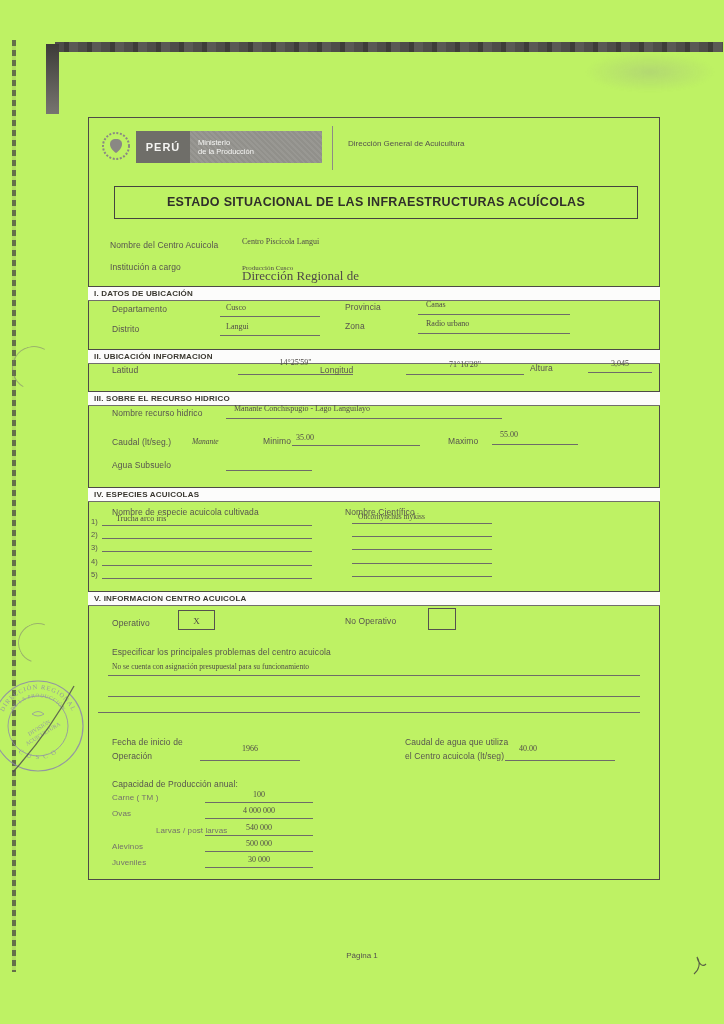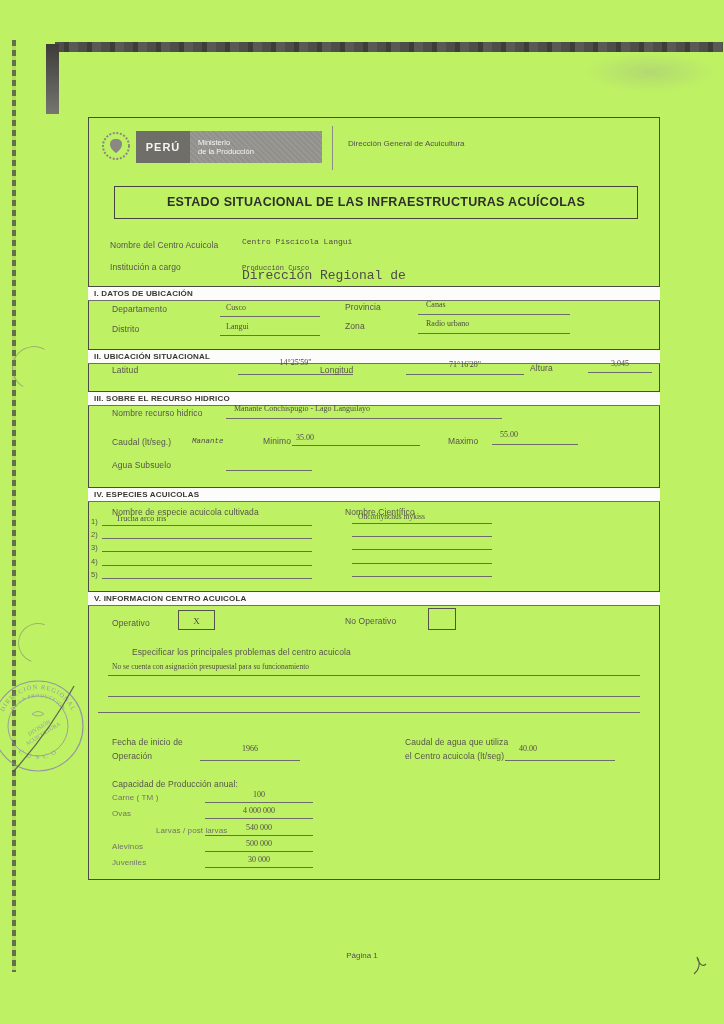--- a/index.html
+++ b/index.html
@@ -21,21 +21,21 @@
   
   .outerbox{position:absolute;left:88px;top:117px;width:572px;height:763px;
     border:1.5px solid #4e4b47;box-sizing:border-box;}
   .titlebox{position:absolute;left:114px;top:186px;width:524px;height:33px;
     border:1.6px solid #45433f;box-sizing:border-box;line-height:30px;text-align:center;
     font-weight:bold;font-size:12.5px;letter-spacing:.3px;color:#302e2b;}
   .bar{position:absolute;left:88px;width:572px;border-top:1.5px solid #4c4a46;
     border-bottom:1px solid #716f6b;padding:2px 0 2px 6px;font-size:8px;font-weight:bold;
     color:#39372f;box-sizing:border-box;letter-spacing:.2px;background:#fcfcfb;}
   .lbl{position:absolute;font-size:8.5px;color:#57544f;white-space:nowrap;letter-spacing:.1px;}
-  .val{position:absolute;font-family:Liberation Mono, monospace;font-size:8px;color:#4f4b48;white-space:nowrap;padding-left:16px;}
+  .val{position:absolute;font-family:Liberation Serif, serif;font-size:8px;color:#4f4b48;white-space:nowrap;padding-left:16px;}
   .fld{position:absolute;border-bottom:1px solid #6e6c68;font-family:"Liberation Serif",serif;
     font-size:8px;color:#4f4b48;white-space:nowrap;box-sizing:border-box;}
   .fld.ctr{text-align:center;}
   .hr{position:absolute;border-top:1px solid #6e6c68;}
   .chk{position:absolute;border:1.2px solid #55524e;text-align:center;
     font-family:"Liberation Serif",serif;color:#4c4844;box-sizing:border-box;}
   .hdr-dga{position:absolute;left:348px;top:139px;font-size:8px;color:#55524d;}
   .peru-block{position:absolute;left:136px;top:131px;width:54px;height:32px;background:#6f6e69;
     color:#f4f4f2;font-weight:bold;font-size:11px;letter-spacing:1px;text-align:center;line-height:32px;}
   .min-block{position:absolute;left:190px;top:131px;width:132px;height:32px;
@@ -84,21 +84,21 @@
   <div class="bar" style="top:286px;">I. DATOS DE UBICACIÓN</div>
   <div class="lbl" style="left:112px;top:304px;">Departamento</div>
   <div class="fld" style="left:220px;top:303px;width:100px;height:14px;padding-left:6px;">Cusco</div>
   <div class="lbl" style="left:345px;top:302px;">Provincia</div>
   <div class="fld" style="left:418px;top:300px;width:152px;height:15px;padding-left:8px;">Canas</div>
   <div class="lbl" style="left:112px;top:324px;">Distrito</div>
   <div class="fld" style="left:220px;top:322px;width:100px;height:14px;padding-left:6px;">Langui</div>
   <div class="lbl" style="left:345px;top:321px;">Zona</div>
   <div class="fld" style="left:418px;top:319px;width:152px;height:15px;padding-left:8px;">Radio urbano</div>
 
-  <div class="bar" style="top:349px;">II. UBICACIÓN SITUACIONAL</div>
+  <div class="bar" style="top:349px;">II. UBICACIÓN INFORMACION</div>
   <div class="lbl" style="left:112px;top:365px;">Latitud</div>
   <div class="fld ctr" style="left:238px;top:358px;width:115px;height:17px;">14°25'59"</div>
   <div class="lbl" style="left:320px;top:365px;">Longitud</div>
   <div class="fld ctr" style="left:406px;top:360px;width:118px;height:15px;">71°16'28"</div>
   <div class="lbl" style="left:530px;top:363px;">Altura</div>
   <div class="fld ctr" style="left:588px;top:359px;width:64px;height:14px;">3,045</div>
 
   <div class="bar" style="top:391px;">III. SOBRE EL RECURSO HIDRICO</div>
   <div class="lbl" style="left:112px;top:408px;">Nombre recurso hidrico</div>
   <div class="fld" style="left:226px;top:404px;width:276px;height:15px;padding-left:8px;">Manante Conchispugio - Lago Languilayo</div>
@@ -134,21 +134,21 @@
   <div class="lbl" style="left:91px;top:570px;font-size:7.5px;">5)</div>
   <div class="fld" style="left:102px;top:567px;width:210px;height:12px;"></div>
   <div class="fld" style="left:352px;top:565px;width:140px;height:12px;"></div>
 
   <div class="bar" style="top:591px;">V. INFORMACION CENTRO ACUICOLA</div>
   <div class="lbl" style="left:112px;top:618px;">Operativo</div>
   <div class="chk" style="left:178px;top:610px;width:37px;height:20px;line-height:20px;font-size:9px;">X</div>
   <div class="lbl" style="left:345px;top:616px;">No Operativo</div>
   <div class="chk" style="left:428px;top:608px;width:28px;height:22px;line-height:22px;font-size:9px;"></div>
 
-  <div class="lbl" style="left:112px;top:647px;margin-left:20px;">Especificar los principales problemas del centro acuicola</div>
+  <div class="lbl" style="left:112px;top:647px;">Especificar los principales problemas del centro acuicola</div>
   <div class="fld" style="left:108px;top:662px;width:532px;height:14px;padding-left:4px;font-size:7.5px;">No se cuenta con asignación presupuestal para su funcionamiento</div>
   <div class="hr" style="left:108px;top:696px;width:532px;"></div>
   <div class="hr" style="left:98px;top:712px;width:542px;"></div>
 
   <div class="lbl" style="left:112px;top:737px;">Fecha de inicio de</div>
   <div class="lbl" style="left:112px;top:751px;">Operación</div>
   <div class="fld ctr" style="left:200px;top:744px;width:100px;height:17px;">1966</div>
 
   <div class="lbl" style="left:405px;top:737px;">Caudal de agua que utiliza</div>
   <div class="lbl" style="left:405px;top:751px;">el Centro acuicola (lt/seg)</div>

